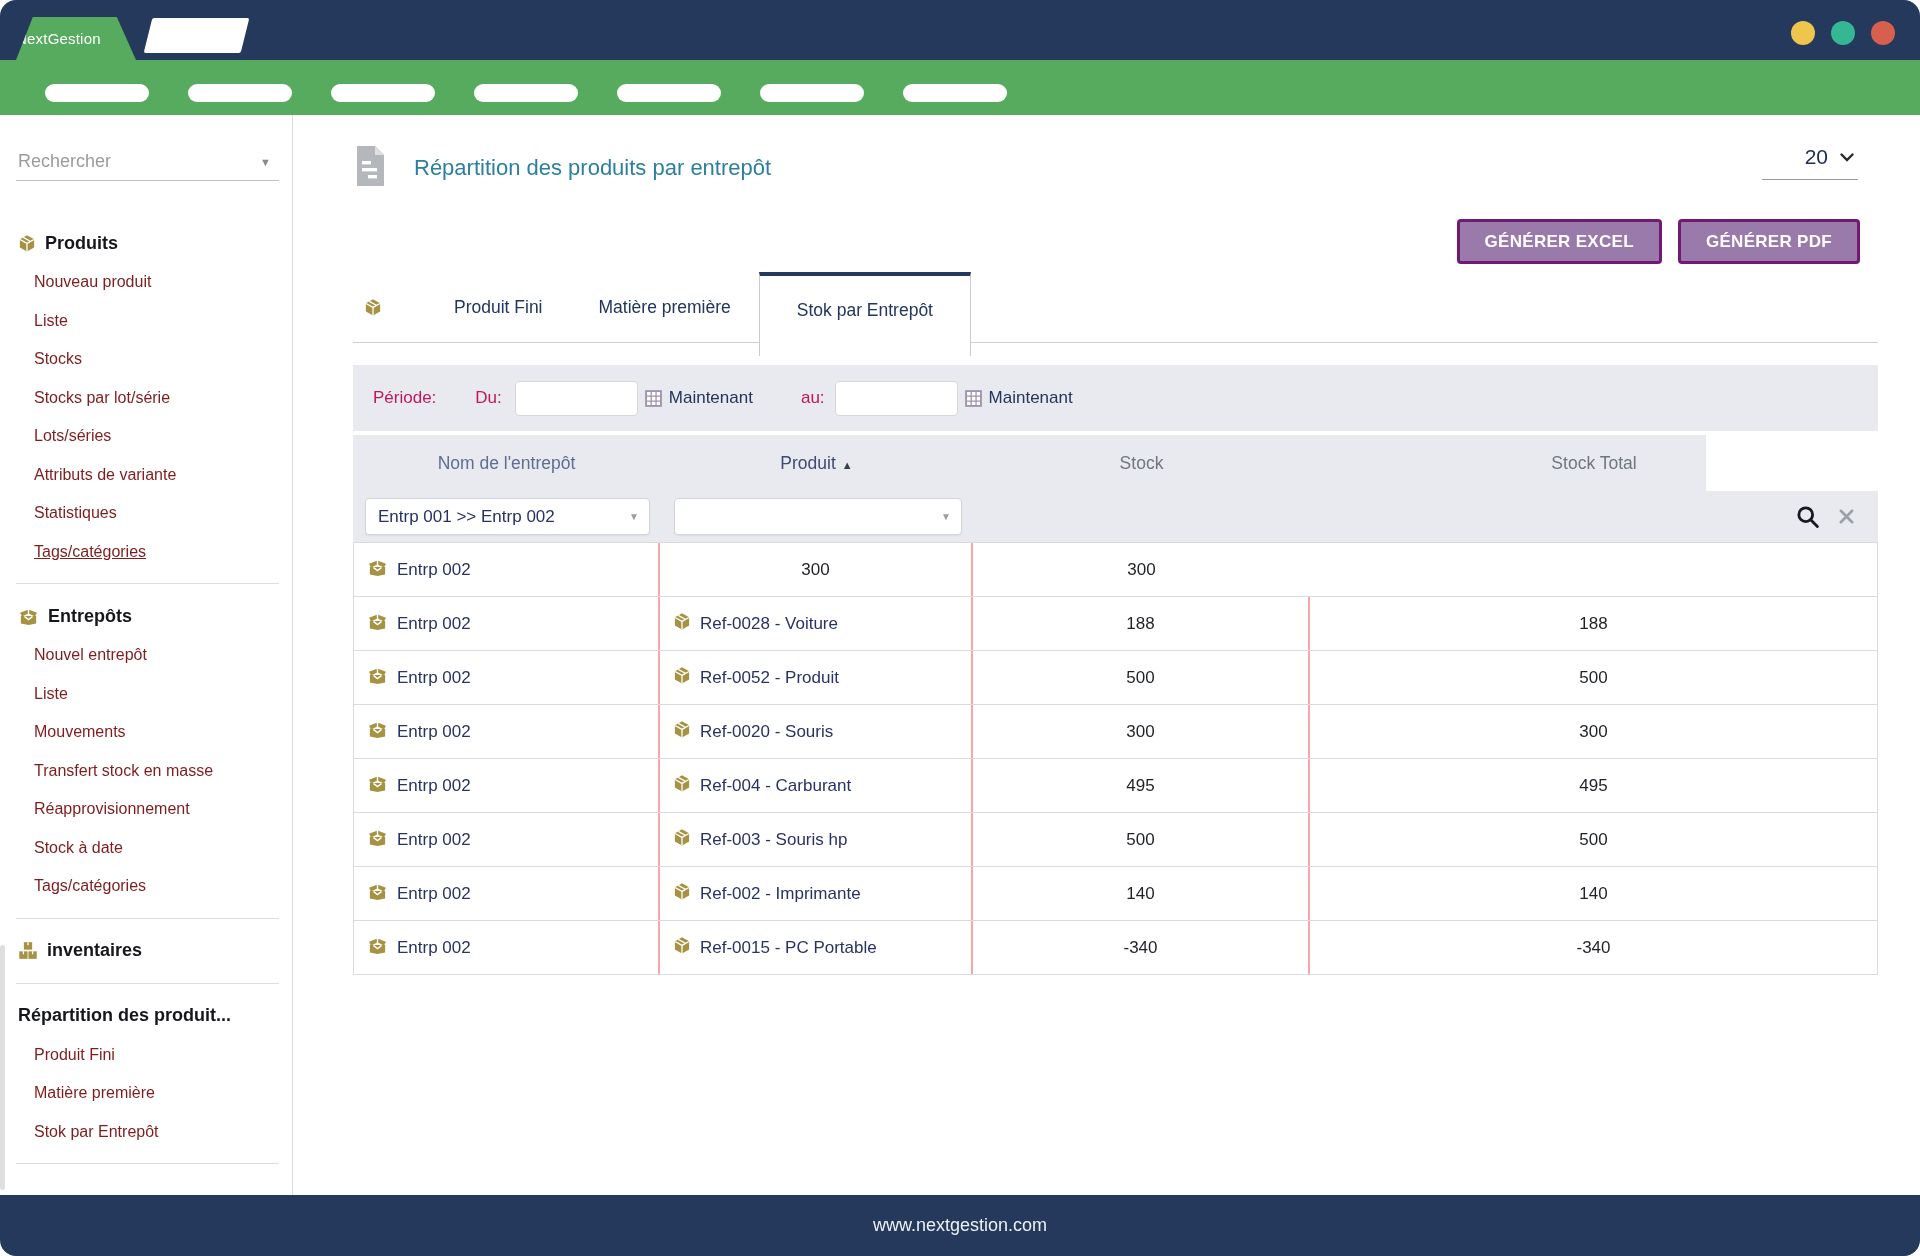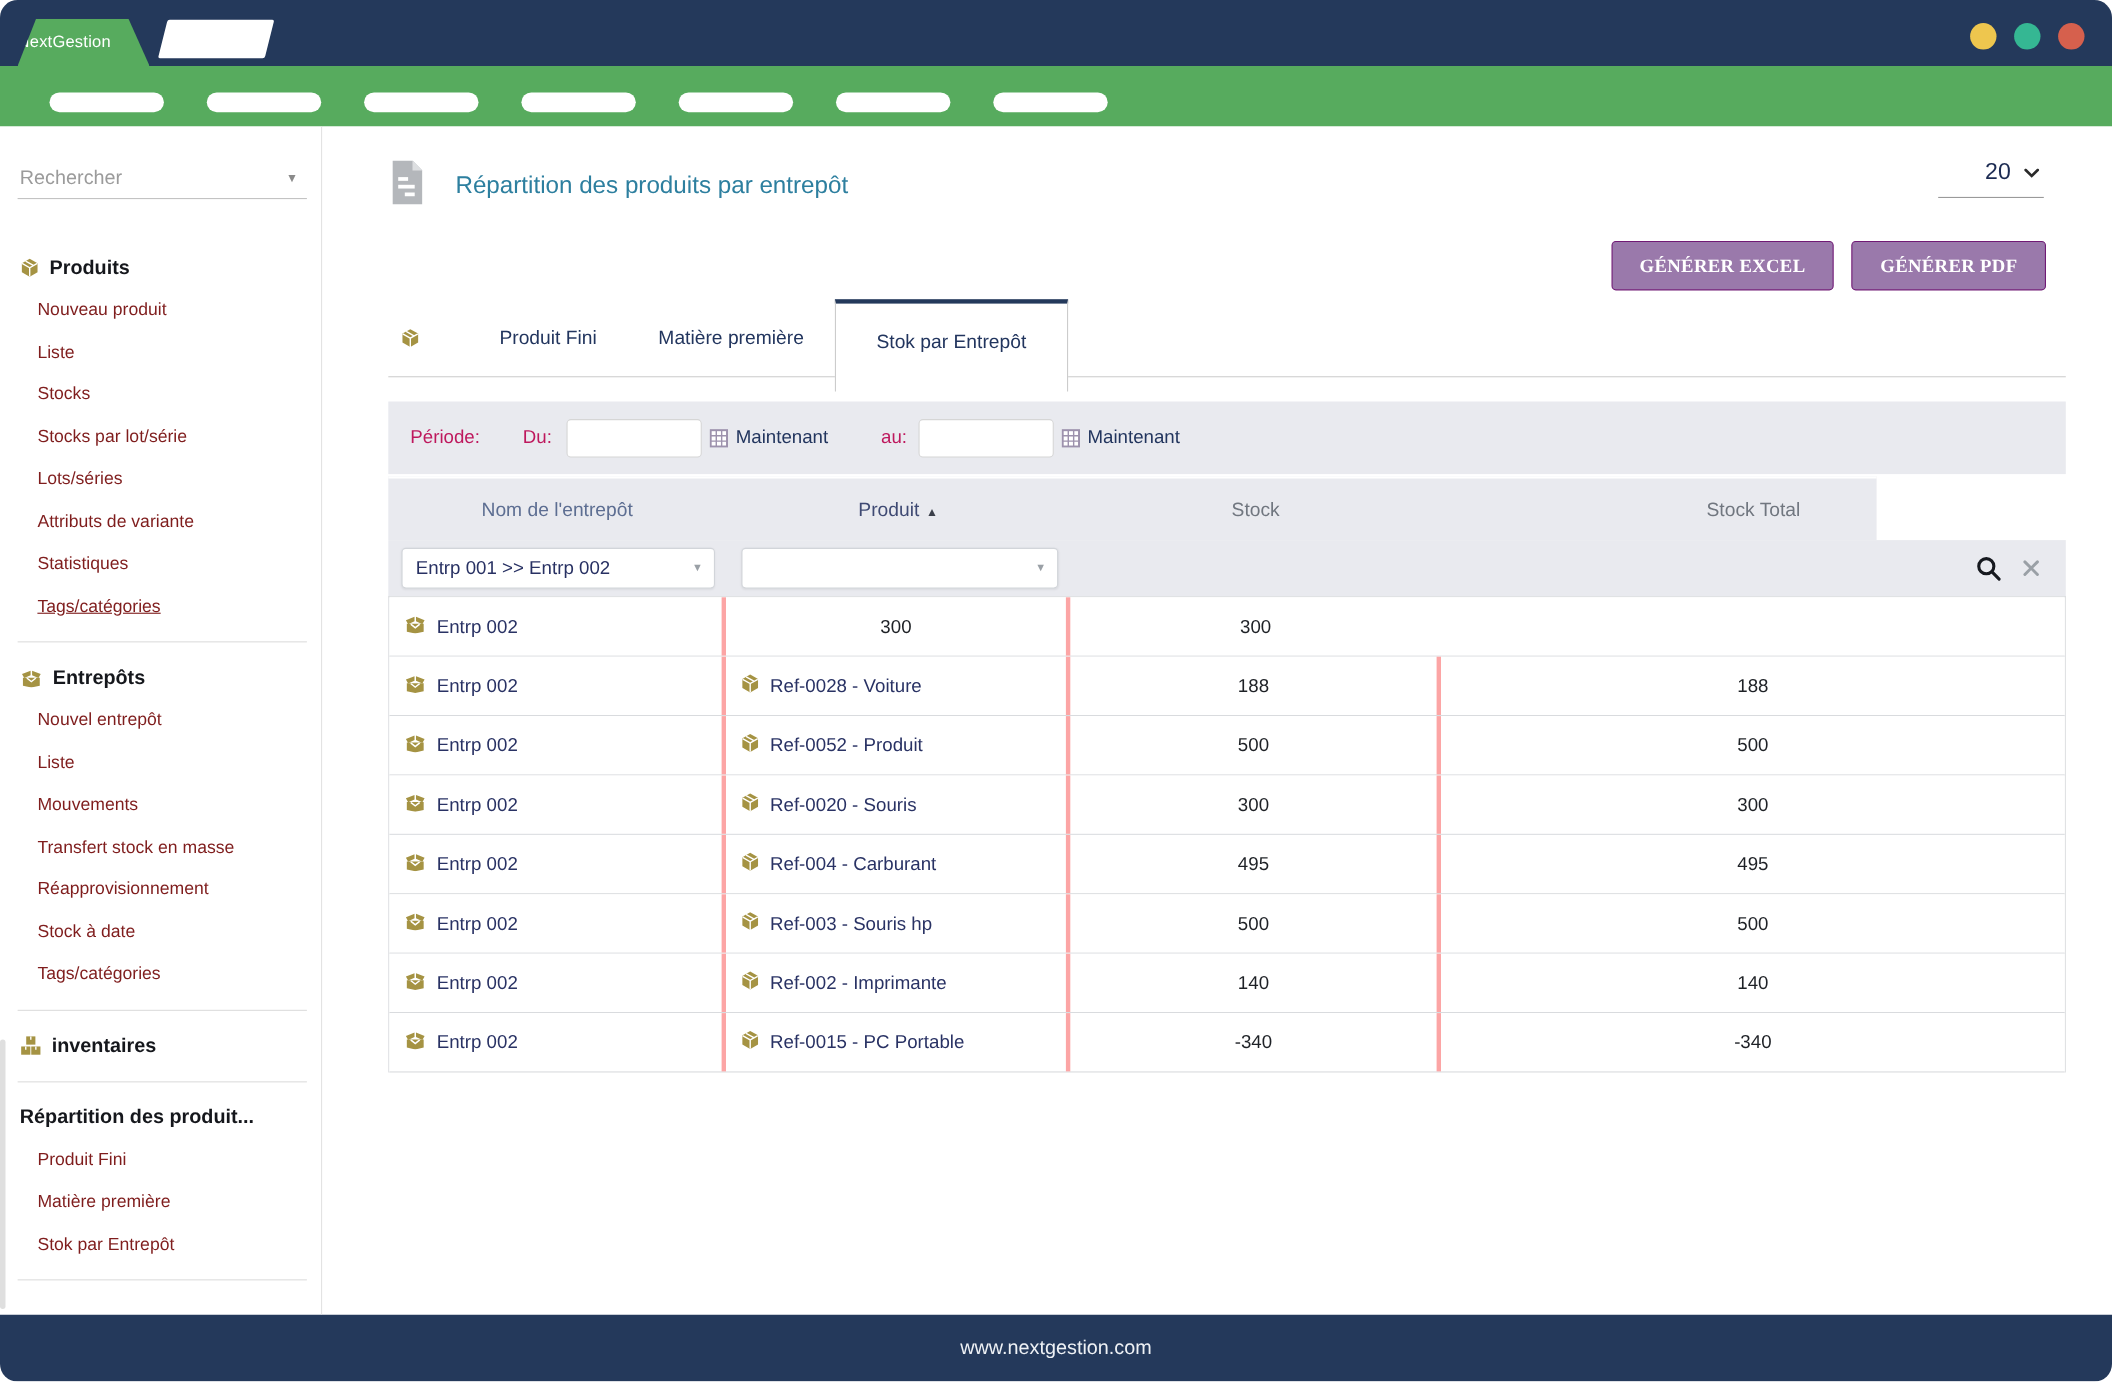--- a/index.html
+++ b/index.html
@@ -52,23 +52,23 @@
   .content { position:relative; flex:1; background:#fff; }
 
   .doc-icon { position:absolute; left:62px; top:31px; }
   .page-title { position:absolute; left:121px; top:40px; font-size:22px; color:#2d7f9f; }
 
   .page-size { position:absolute; right:62px; top:30px; width:96px; border-bottom:1px solid #9a9a9a; padding:0 4px 10px 4px;
                display:flex; align-items:center; justify-content:flex-end; gap:12px; cursor:pointer; }
   .page-size .num { font-size:21px; color:#1c2b52; }
 
   .actions { position:absolute; top:104px; right:60px; display:flex; gap:16px; }
-  .btn { height:45px; padding:0 25px; background:#9a79ab; border:1px solid #701a75; border-radius:4px;
+  .btn { height:45px; padding:0 25px; background:#9a79ab; border:3px solid #701a75; border-radius:4px;
          color:#fff; font-size:17px; font-weight:bold; letter-spacing:.3px; display:flex; align-items:center; cursor:pointer;
-         font-family:Liberation Serif, serif; }
+         font-family:Liberation Sans, sans-serif; }
 
   
   .tabs { position:absolute; left:60px; top:157px; width:1525px; height:85px; display:flex; align-items:flex-start; }
   .tabs::after { content:""; position:absolute; left:0; right:0; top:70px; height:1px; background:#cfcfcf; }
   .tab-iconbox { height:70px; display:flex; align-items:center; margin:0 44px 0 11px; }
   .tab { height:70px; display:flex; align-items:center; padding:0 28px; font-size:17.5px; color:#22355e; cursor:pointer; position:relative; }
   .tab.active { height:84px; z-index:2; background:#fff; border:1px solid #ccc; border-bottom:none; border-top:4px solid #24395b; padding:0 37px 12px 37px; }
 
   
   .period { position:absolute; left:60px; top:250px; width:1525px; height:66px; background:#e9eaef;
@@ -92,21 +92,21 @@
   .f-select .val { font-size:17px; color:#283163; white-space:nowrap; }
   .f-select .caret { color:#9aa0a6; font-size:10px; }
   .fs1 { left:12px; width:285px; }
   .fs2 { left:321px; width:288px; }
   .f-ic { position:absolute; cursor:pointer; }
   .f-search { right:58px; top:13px; }
   .f-close { right:22px; top:16px; }
 
   .tbody { position:absolute; left:60px; top:427px; width:1525px; border:1px solid #d9dbde; border-bottom:none; }
   .trow { display:grid; grid-template-columns:306px 313px 337px 567px; height:54px; border-bottom:1px solid #d9dbde; background:#fff; }
-  .trow .c { display:flex; align-items:center; gap:9px; border-right:4px solid #fca5a5; padding-left:13px;
+  .trow .c { display:flex; align-items:center; gap:9px; border-right:2px solid #fca5a5; padding-left:13px;
              font-size:17px; color:#293264; overflow:hidden; white-space:nowrap; }
   .trow .c:last-child { border-right:none; }
   .trow .c.num { justify-content:center; padding-left:0; color:#1e2126; }
 
   
   .footer { height:61px; background:#24395b; display:flex; align-items:center; justify-content:center; color:#eef1f5; font-size:18px; }
 </style>
 </head>
 <body>
 

